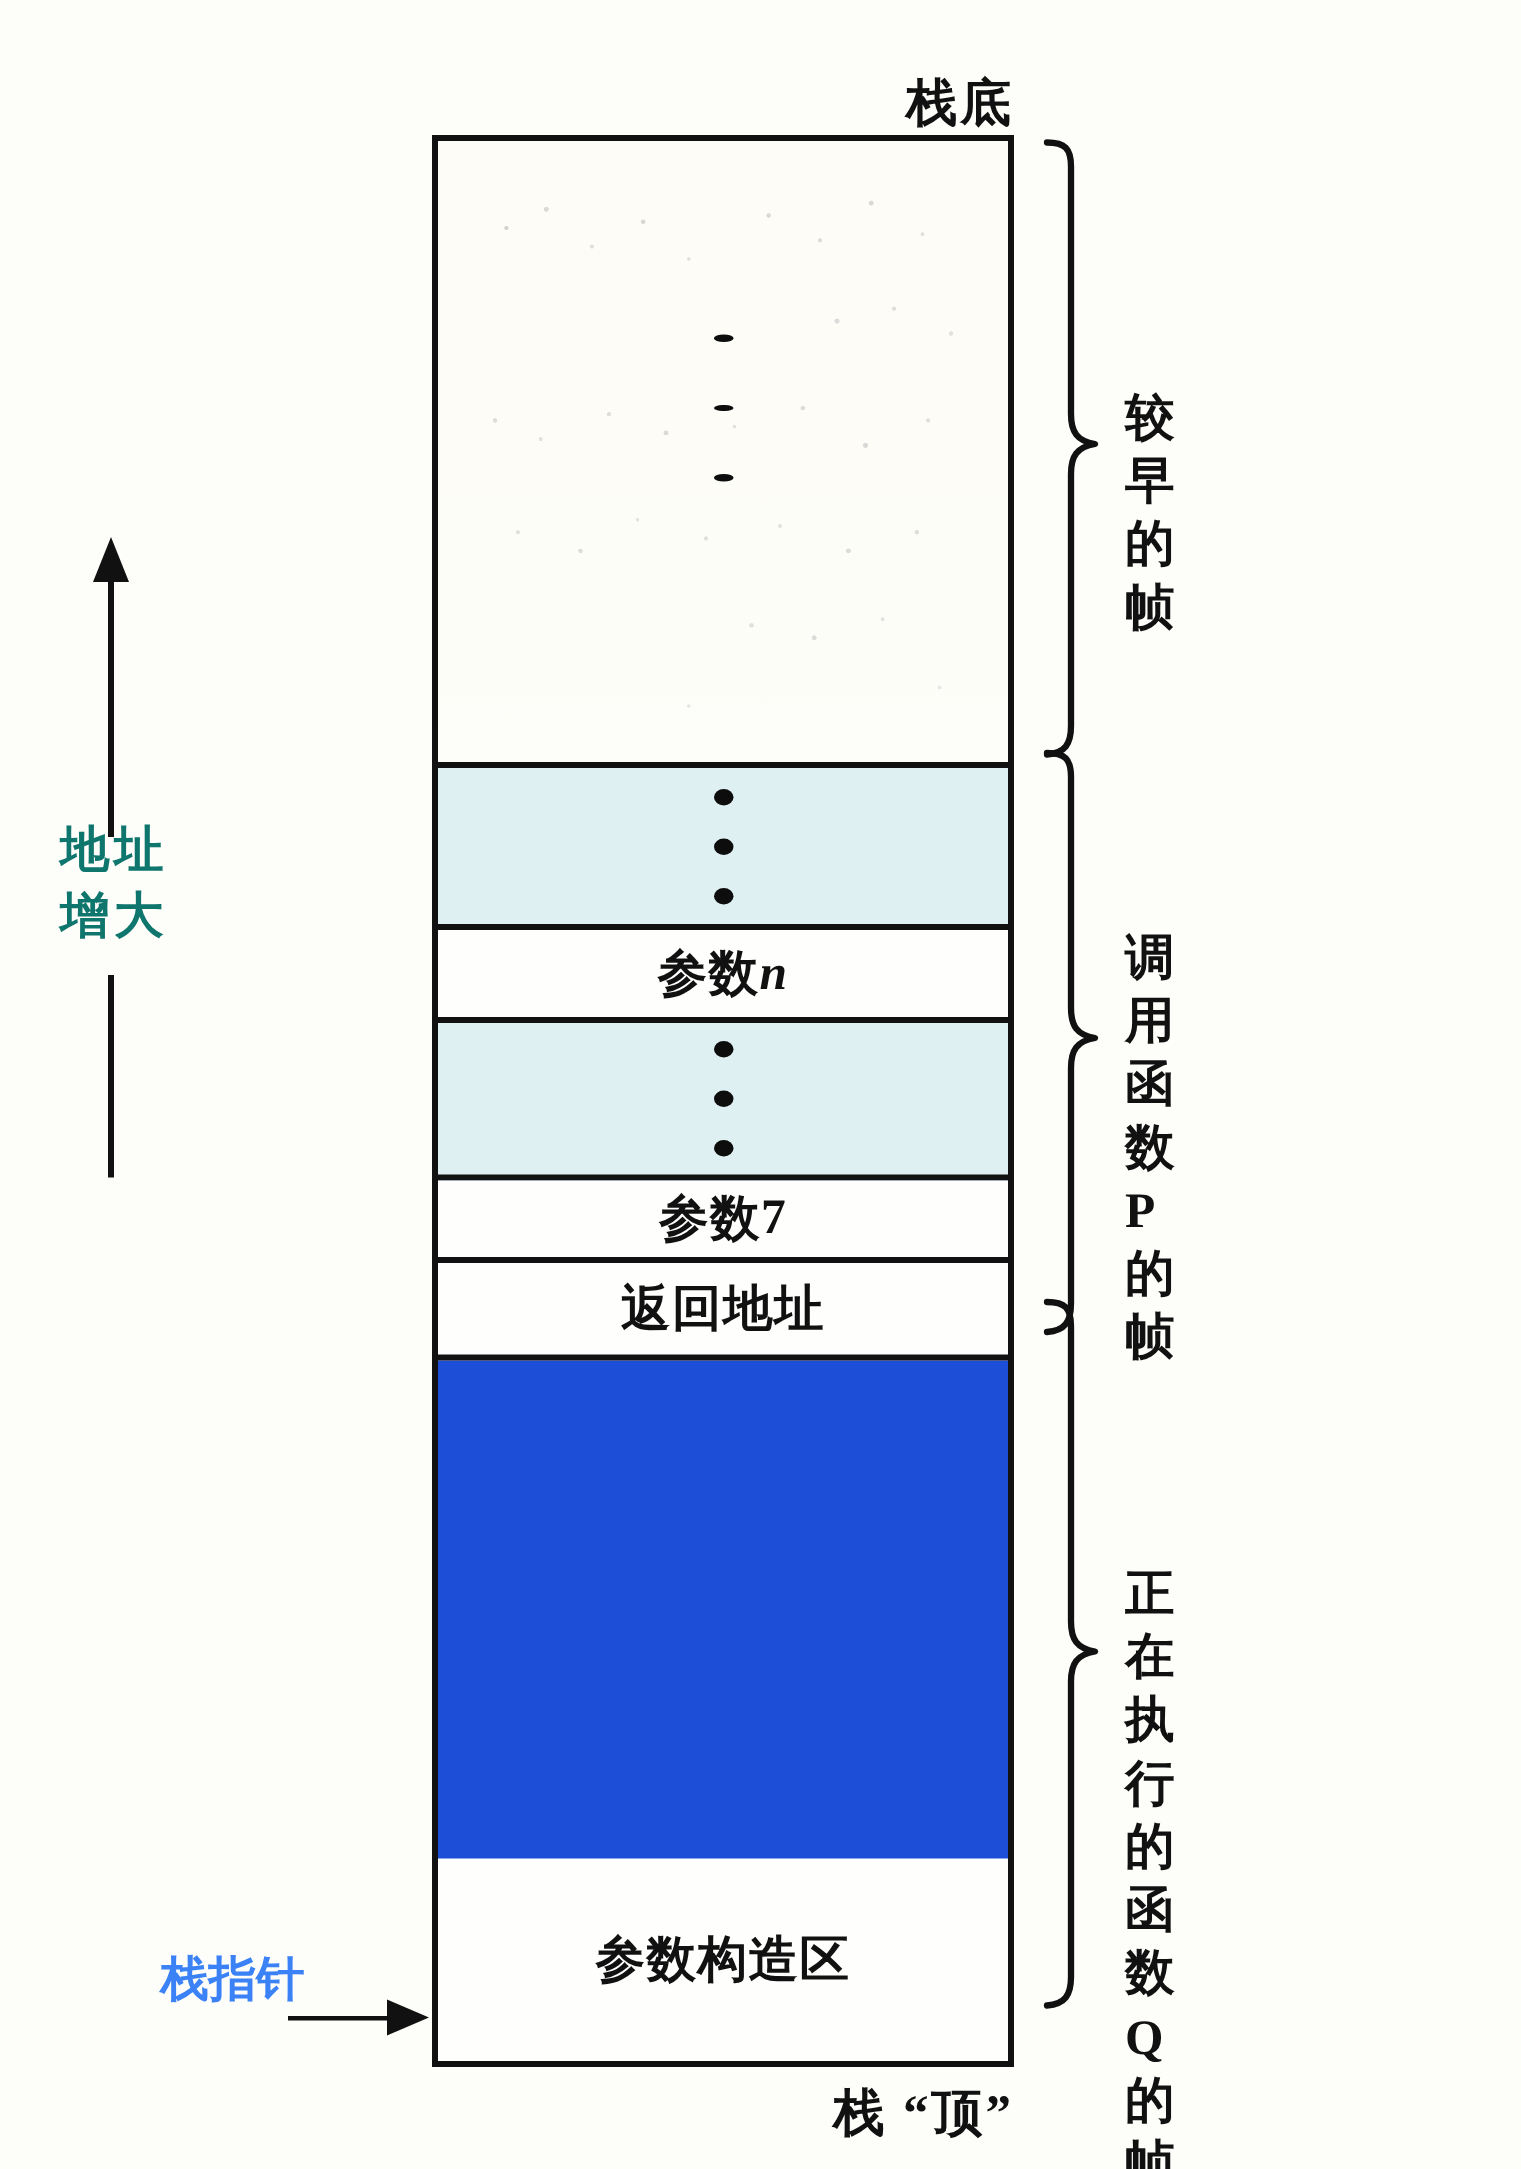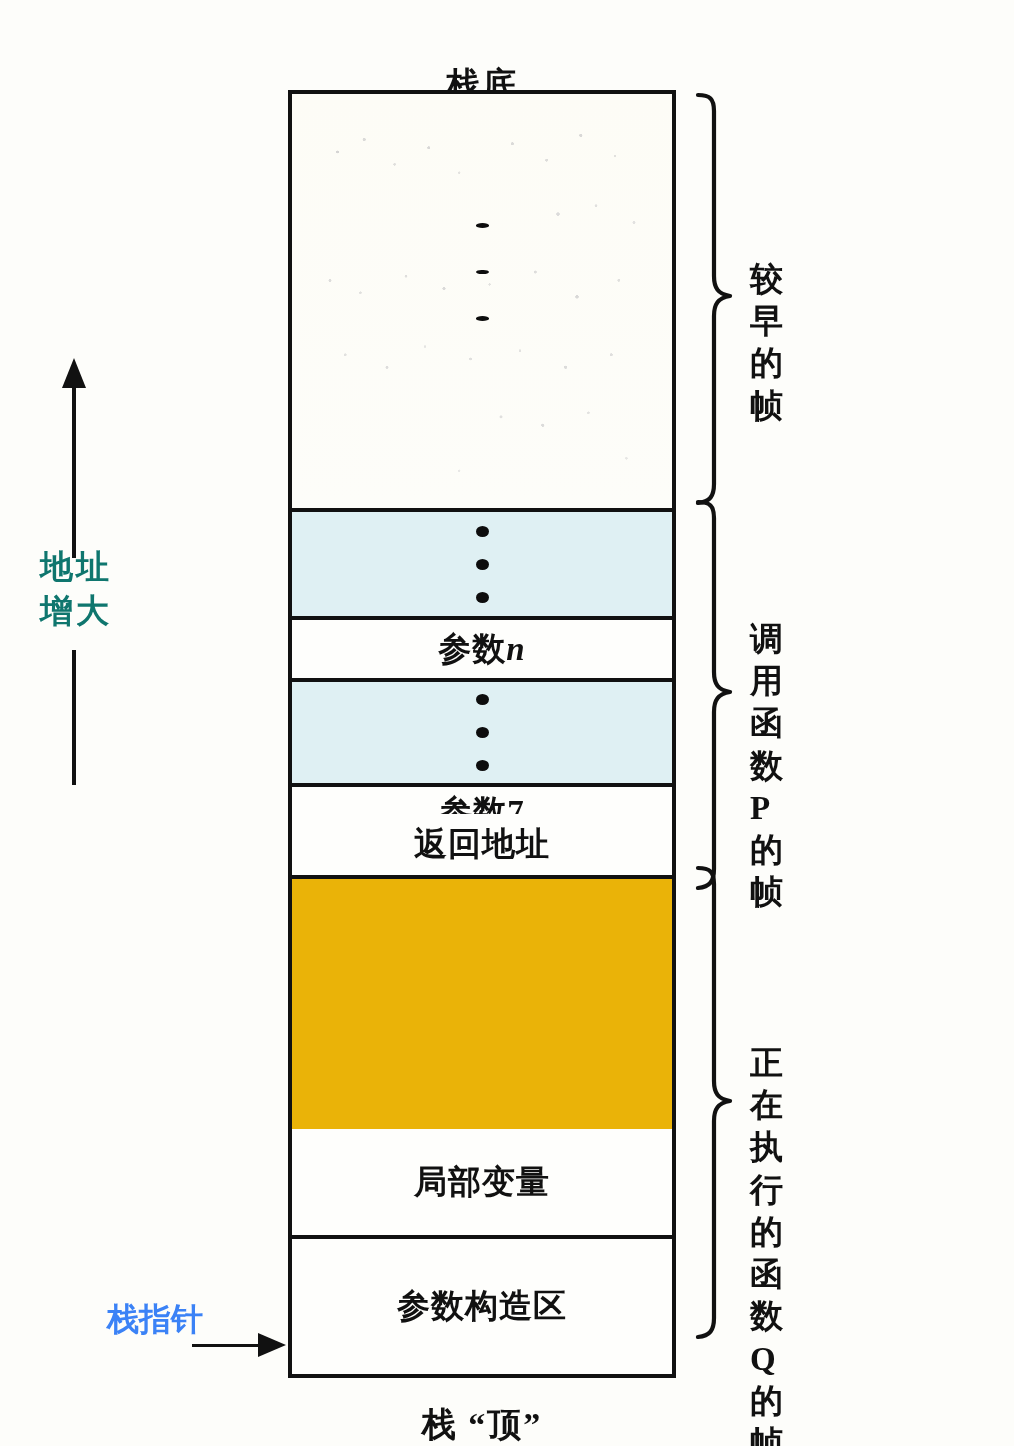--- a/index.html
+++ b/index.html
@@ -15,40 +15,39 @@
     overflow: hidden;
     font-family: "Liberation Serif", "DejaVu Serif", serif;
     color: #111;
   }
 
   
   .caption {
     position: absolute;
     left: 288px;
     width: 388px;
-    text-align: center;
+    text-align: right;
     font-size: 34px;
     font-weight: 600;
     letter-spacing: 2px;
     color: #111;
-    margin-top: 16px;
   }
   #caption-top  { top: 46px; }
   #caption-bottom { top: 1386px; }
 
   
   #stack-box {
     position: absolute;
     left: 288px;
     top: 90px;
     width: 388px;
     height: 1288px;
     border: 4px solid #111;
     box-sizing: border-box;
-    background: #eab308;
+    background: #1d4ed8;
   }
   .cell {
     position: absolute;
     left: 0;
     width: 100%;
     box-sizing: border-box;
     display: flex;
     align-items: center;
     justify-content: center;
     font-size: 33px;
@@ -247,28 +246,25 @@
         <i></i>
         <i></i>
     </div>
   </div>
 
   <div class="cell sep-bottom" style="top:693px; height:55px;">
     <span>参数</span>
       <span class="var-r">7</span>
   </div>
 
-  <div class="cell sep-bottom" style="top:720px; height:65px;">
+  <div class="cell sep-bottom" style="top:748px; height:65px;">
     <span>返回地址</span>
   </div>
 
 
-  <div class="cell sep-bottom" style="top:1035px; height:110px;">
-    <span>局部变量</span>
-  </div>
 
   <div class="cell" style="top:1145px; height:135px;">
     <span>参数构造区</span>
   </div>
 </div>
 
 <div id="addr-arrow-head"></div>
 <div id="addr-arrow-top"></div>
 <div id="addr-label">地址
 增大</div>

